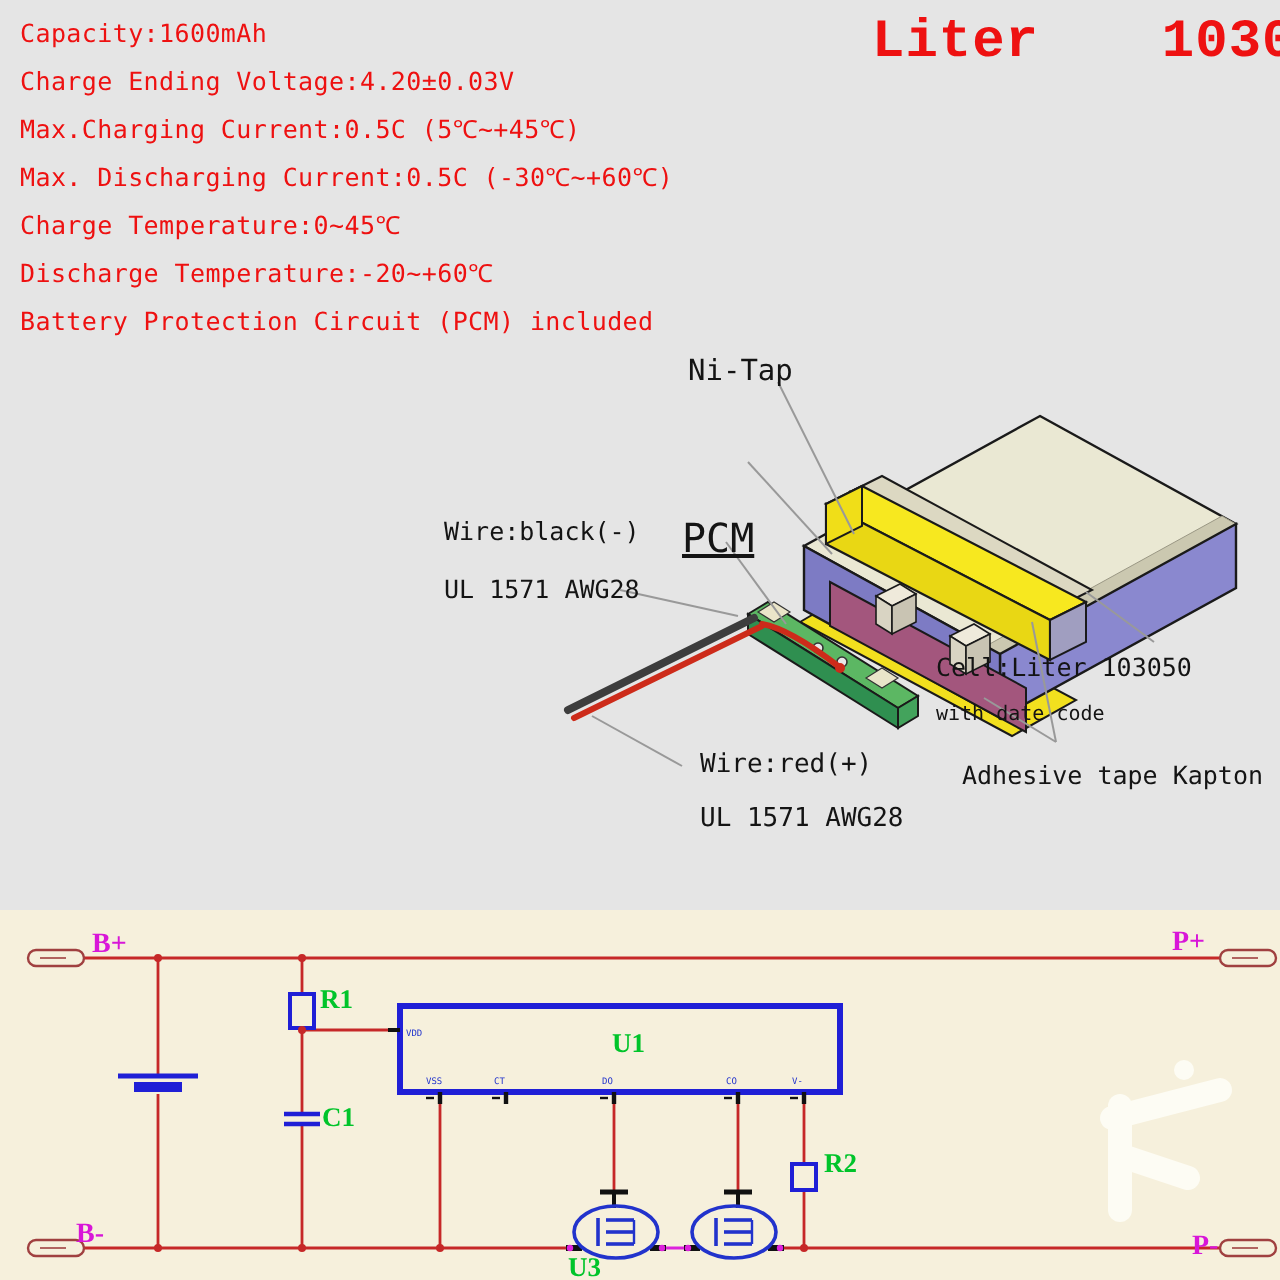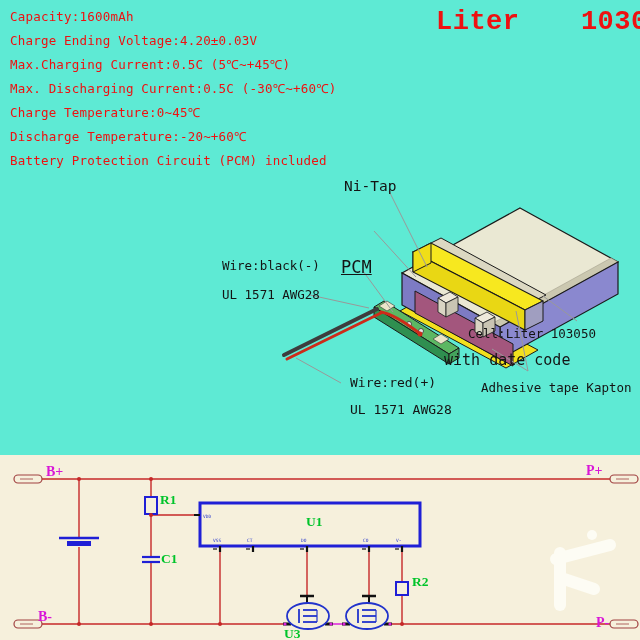--- a/index.html
+++ b/index.html
@@ -1,35 +1,35 @@
 <!DOCTYPE html>
 <html><head>
 <meta charset="utf-8">
 <style>
   html,body{margin:0;padding:0;background:#fff;}
   .canvas{position:relative;width:640px;height:640px;overflow:hidden;background:#ffffff;
           font-family:"DejaVu Sans Mono",monospace;}
   
-  .top{position:absolute;left:0;top:0;width:640px;height:455px;background:#5eead4;}
+  .top{position:absolute;left:0;top:0;width:640px;height:455px;background:#e5e5e5;}
   .specs{position:absolute;left:10px;top:5px;color:#ee1111;font-size:12.5px;letter-spacing:.2px;}
   .specs .spec-line{height:24px;line-height:24px;white-space:pre;}
   .title{position:absolute;left:436px;top:7px;color:#ee1111;
          font-family:Liberation Mono, monospace;font-weight:bold;
          font-size:27px;letter-spacing:.5px;word-spacing:14px;white-space:pre;}
   .art{position:absolute;left:0;top:0;width:640px;height:455px;}
   .lbl{position:absolute;color:#141414;white-space:pre;line-height:1.1;}
   .lbl.ni{left:344px;top:179px;font-size:14.5px;}
   .lbl.adh{left:274px;top:220px;font-size:14.5px;}
-  .lbl.pcm{left:341px;top:258px;font-size:17px;text-decoration:underline;}
+  .lbl.pcm{left:341px;top:258px;font-size:20px;text-decoration:underline;}
   .lbl.wblack{left:222px;top:259px;font-size:12.5px;}
   .lbl.wblackul{left:222px;top:288px;font-size:12.5px;}
   .lbl.wred{left:350px;top:376px;font-size:13px;}
   .lbl.wredul{left:350px;top:403px;font-size:13px;}
   .lbl.cell{left:468px;top:327px;font-size:12.5px;}
-  .lbl.datecode{left:444px;top:352px;font-size:15px;}
+  .lbl.datecode{left:468px;top:352px;font-size:10px;}
   .lbl.kapton{left:481px;top:381px;font-size:12.5px;}
   
   .schem{position:absolute;left:0;top:455px;width:640px;height:185px;background:#f6f0dc;}
   .t-term{font-family:"Liberation Serif","DejaVu Serif",serif;font-weight:bold;font-size:14px;fill:#d816d8;}
   .t-comp{font-family:"Liberation Serif","DejaVu Serif",serif;font-weight:bold;font-size:13.5px;fill:#00c42a;}
   .t-pin{font-family:"DejaVu Sans Mono",monospace;font-size:4.5px;fill:#2233cc;}
 </style>
 </head>
 <body>
 

